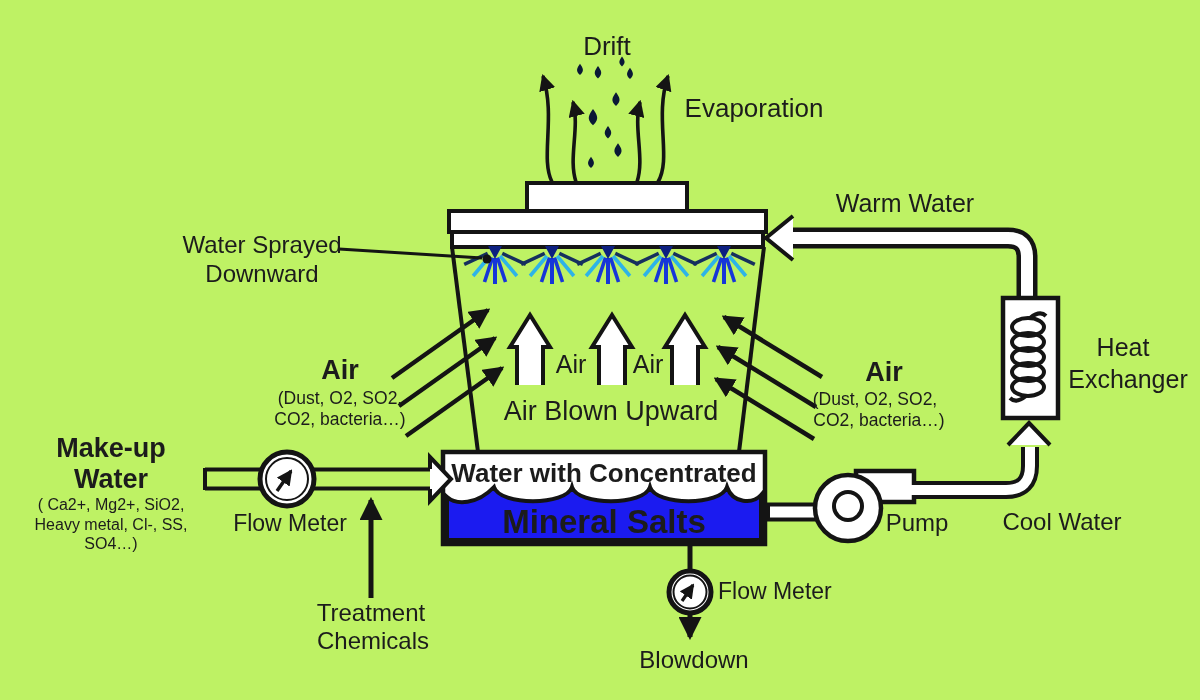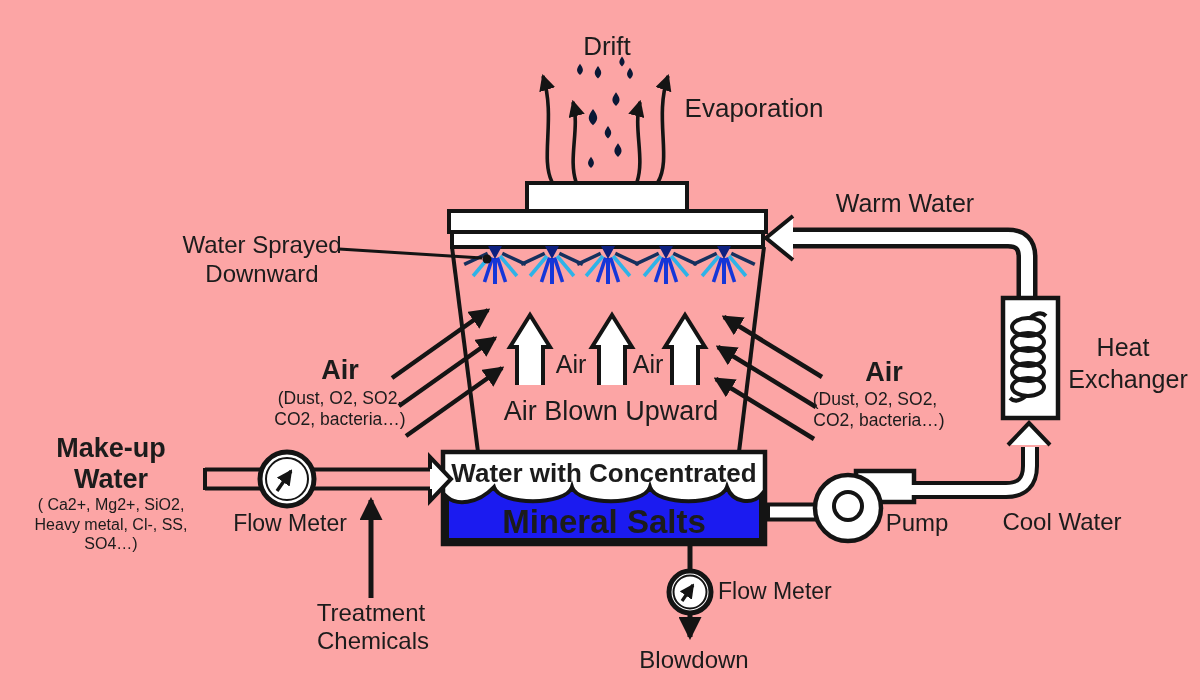--- a/index.html
+++ b/index.html
@@ -1,16 +1,16 @@
 <!DOCTYPE html>
 <html><head>
 <meta charset="utf-8">
 <style>
   html,body{margin:0;padding:0;background:#fff;}
-  .stage{position:relative;width:1200px;height:700px;background:#fca5a5;overflow:hidden;}
+  .stage{position:relative;width:1200px;height:700px;background:#bef264;overflow:hidden;}
   svg{display:block;}
   text{font-family:"Liberation Sans","DejaVu Sans",sans-serif;fill:#1c1c1c;}
   .t-b{font-weight:bold;}
   .ln{stroke:#141414;fill:none;}
 </style>
 </head>
 <body>
 
 <div class="stage">
 <svg width="1200" height="700" viewBox="0 0 1200 700" xmlns="http://www.w3.org/2000/svg">

